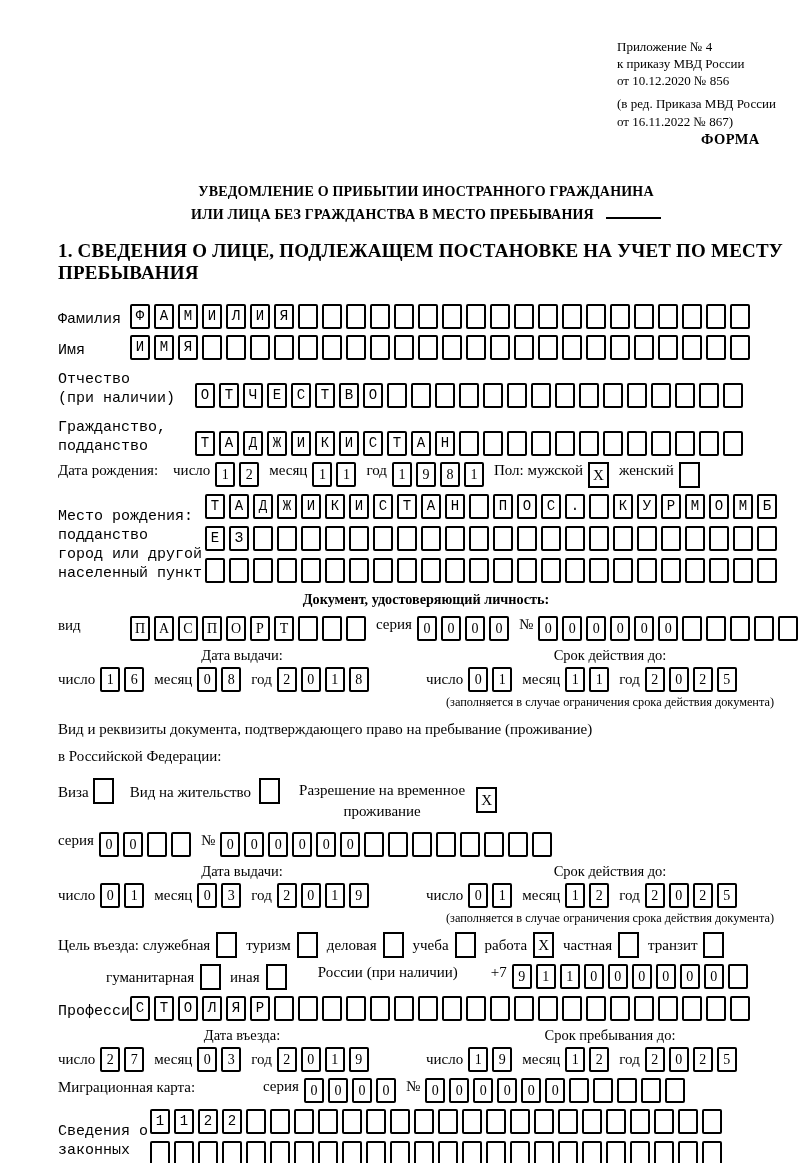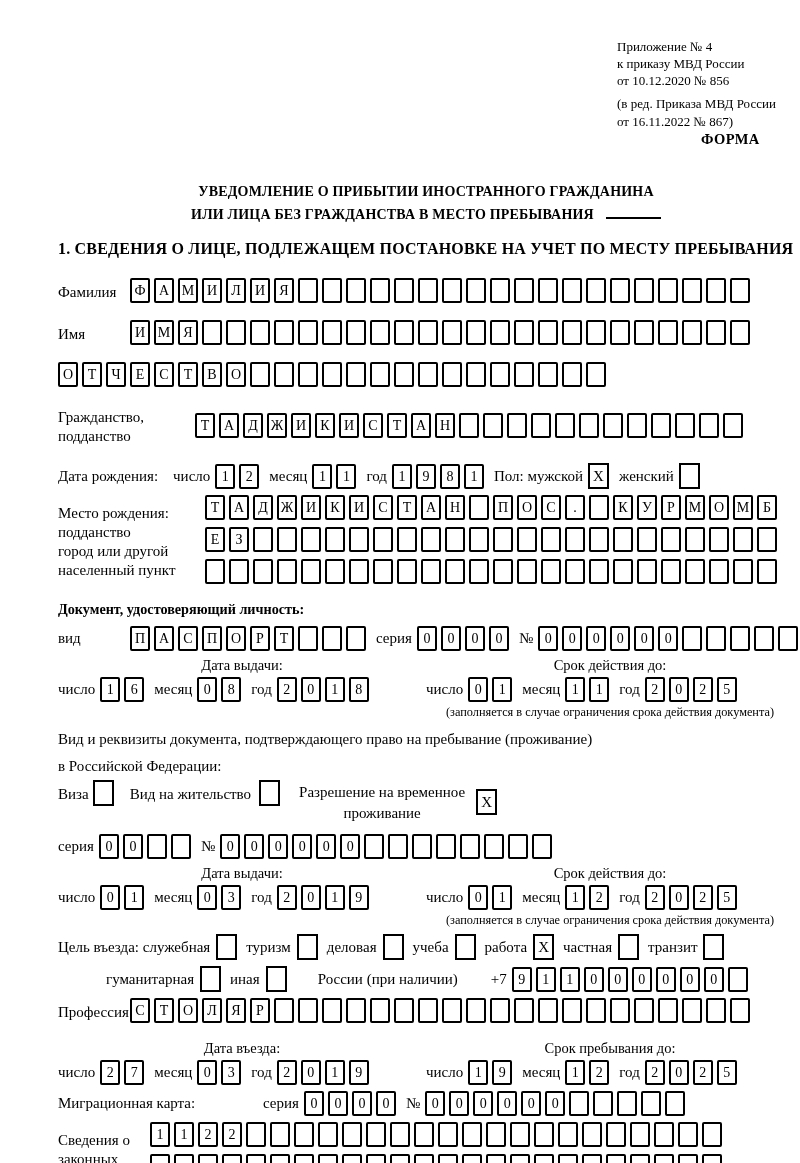--- a/index.html
+++ b/index.html
@@ -7,45 +7,45 @@
     width:800px;height:1163px;background:#ffffff;color:#000;
     font-family:"Liberation Serif","DejaVu Serif",serif;font-size:15px;
     position:relative;overflow:hidden;
   }
   .legal{position:absolute;left:617px;top:38px;width:185px;font-size:13px;line-height:1.32;}
   .legal div:nth-child(4){margin-top:6px;}
   .forma{position:absolute;left:701px;top:131px;font-weight:bold;font-size:14.5px;letter-spacing:.4px;}
   .content{position:absolute;left:58px;top:180px;width:736px;}
   .title{text-align:center;font-weight:bold;font-size:14px;line-height:23px;letter-spacing:.2px;}
   .blank-line{display:inline-block;width:55px;height:4px;border-bottom:2px solid #000;margin-left:12px;}
-  .section-heading{font-weight:bold;font-size:16px;margin:14px 0 20px 0;letter-spacing:.2px;}
-  .row{display:flex;align-items:center;margin-bottom:17px;}
-  .irow{display:flex;align-items:center;margin-bottom:6px;flex-wrap:nowrap;}
+  .section-heading{font-weight:bold;font-size:19px;margin:14px 0 20px 0;letter-spacing:.2px;}
+  .row{display:flex;align-items:flex-end;margin-bottom:6px;font-family:Liberation Mono, monospace;}
+  .irow{display:flex;margin-bottom:6px;flex-wrap:nowrap;}
   .lbl{flex:0 0 auto;padding-top:4px;line-height:19px;}
   .w72{width:72px;} .w137{width:137px;} .w147{width:147px;} .w205{width:205px;} .w92{width:92px;}
   .strip{display:inline-flex;gap:4px;flex:0 0 auto;}
   .cell{
     box-sizing:border-box;flex:0 0 20px;width:20px;height:25px;
     border:2px solid #000;border-radius:2px;text-align:center;
     font-size:14px;line-height:21px;background:#fff;
   }
   .cbox{
     box-sizing:border-box;display:inline-block;width:21px;height:26px;flex:0 0 21px;
     border:2px solid #000;text-align:center;font-size:15px;line-height:22px;background:#fff;
   }
   .stack{display:flex;flex-direction:column;gap:7px;}
-  .doc-heading{text-align:left;font-weight:bold;font-size:14.2px;margin:8px 0 8px 0;}
+  .doc-heading{text-align:center;font-weight:bold;font-size:14.2px;margin:8px 0 8px 0;}
   .dates-row{display:flex;margin-bottom:6px;}
   .dcol-left{width:368px;flex:0 0 368px;}
   .dcol-right{flex:1;}
   .date-head{text-align:center;font-size:14.5px;margin-bottom:3px;}
   .date-fields{display:flex;align-items:center;}
   .wlbl{margin:0 5px 0 0;} .wlbl2{margin:0 5px 0 10px;}
   .date-note{font-size:12.3px;text-align:center;margin-top:3px;white-space:nowrap;}
-  .para{line-height:27px;margin-bottom:0;}
+  .para{line-height:27px;margin-bottom:8px;}
   .checkgroup{display:flex;align-items:flex-start;margin-bottom:10px;}
   .checkitem{display:flex;align-items:center;margin-right:16px;}
   .checkitem .cbox{margin-left:8px;}
   .center-lbl{width:172px;text-align:center;line-height:21px;padding-top:2px;}
   .pair{display:flex;align-items:center;margin-right:9px;}
   .pair .cbox{margin-left:6px;}
   .indent48{margin-left:48px;}
 </style>
 </head>
 <body>
@@ -126,20 +126,24 @@
         <span class="cell"></span>
         <span class="cell"></span>
         <span class="cell"></span>
         <span class="cell"></span>
         <span class="cell"></span>
         <span class="cell"></span>
       </div>
   </div>
 
   <div class="row">
+    <div class="lbl w137">
+      <div>Отчество</div>
+      <div>(при наличии)</div>
+    </div>
     <div class="strip">
         <span class="cell">О</span>
         <span class="cell">Т</span>
         <span class="cell">Ч</span>
         <span class="cell">Е</span>
         <span class="cell">С</span>
         <span class="cell">Т</span>
         <span class="cell">В</span>
         <span class="cell">О</span>
         <span class="cell"></span>

